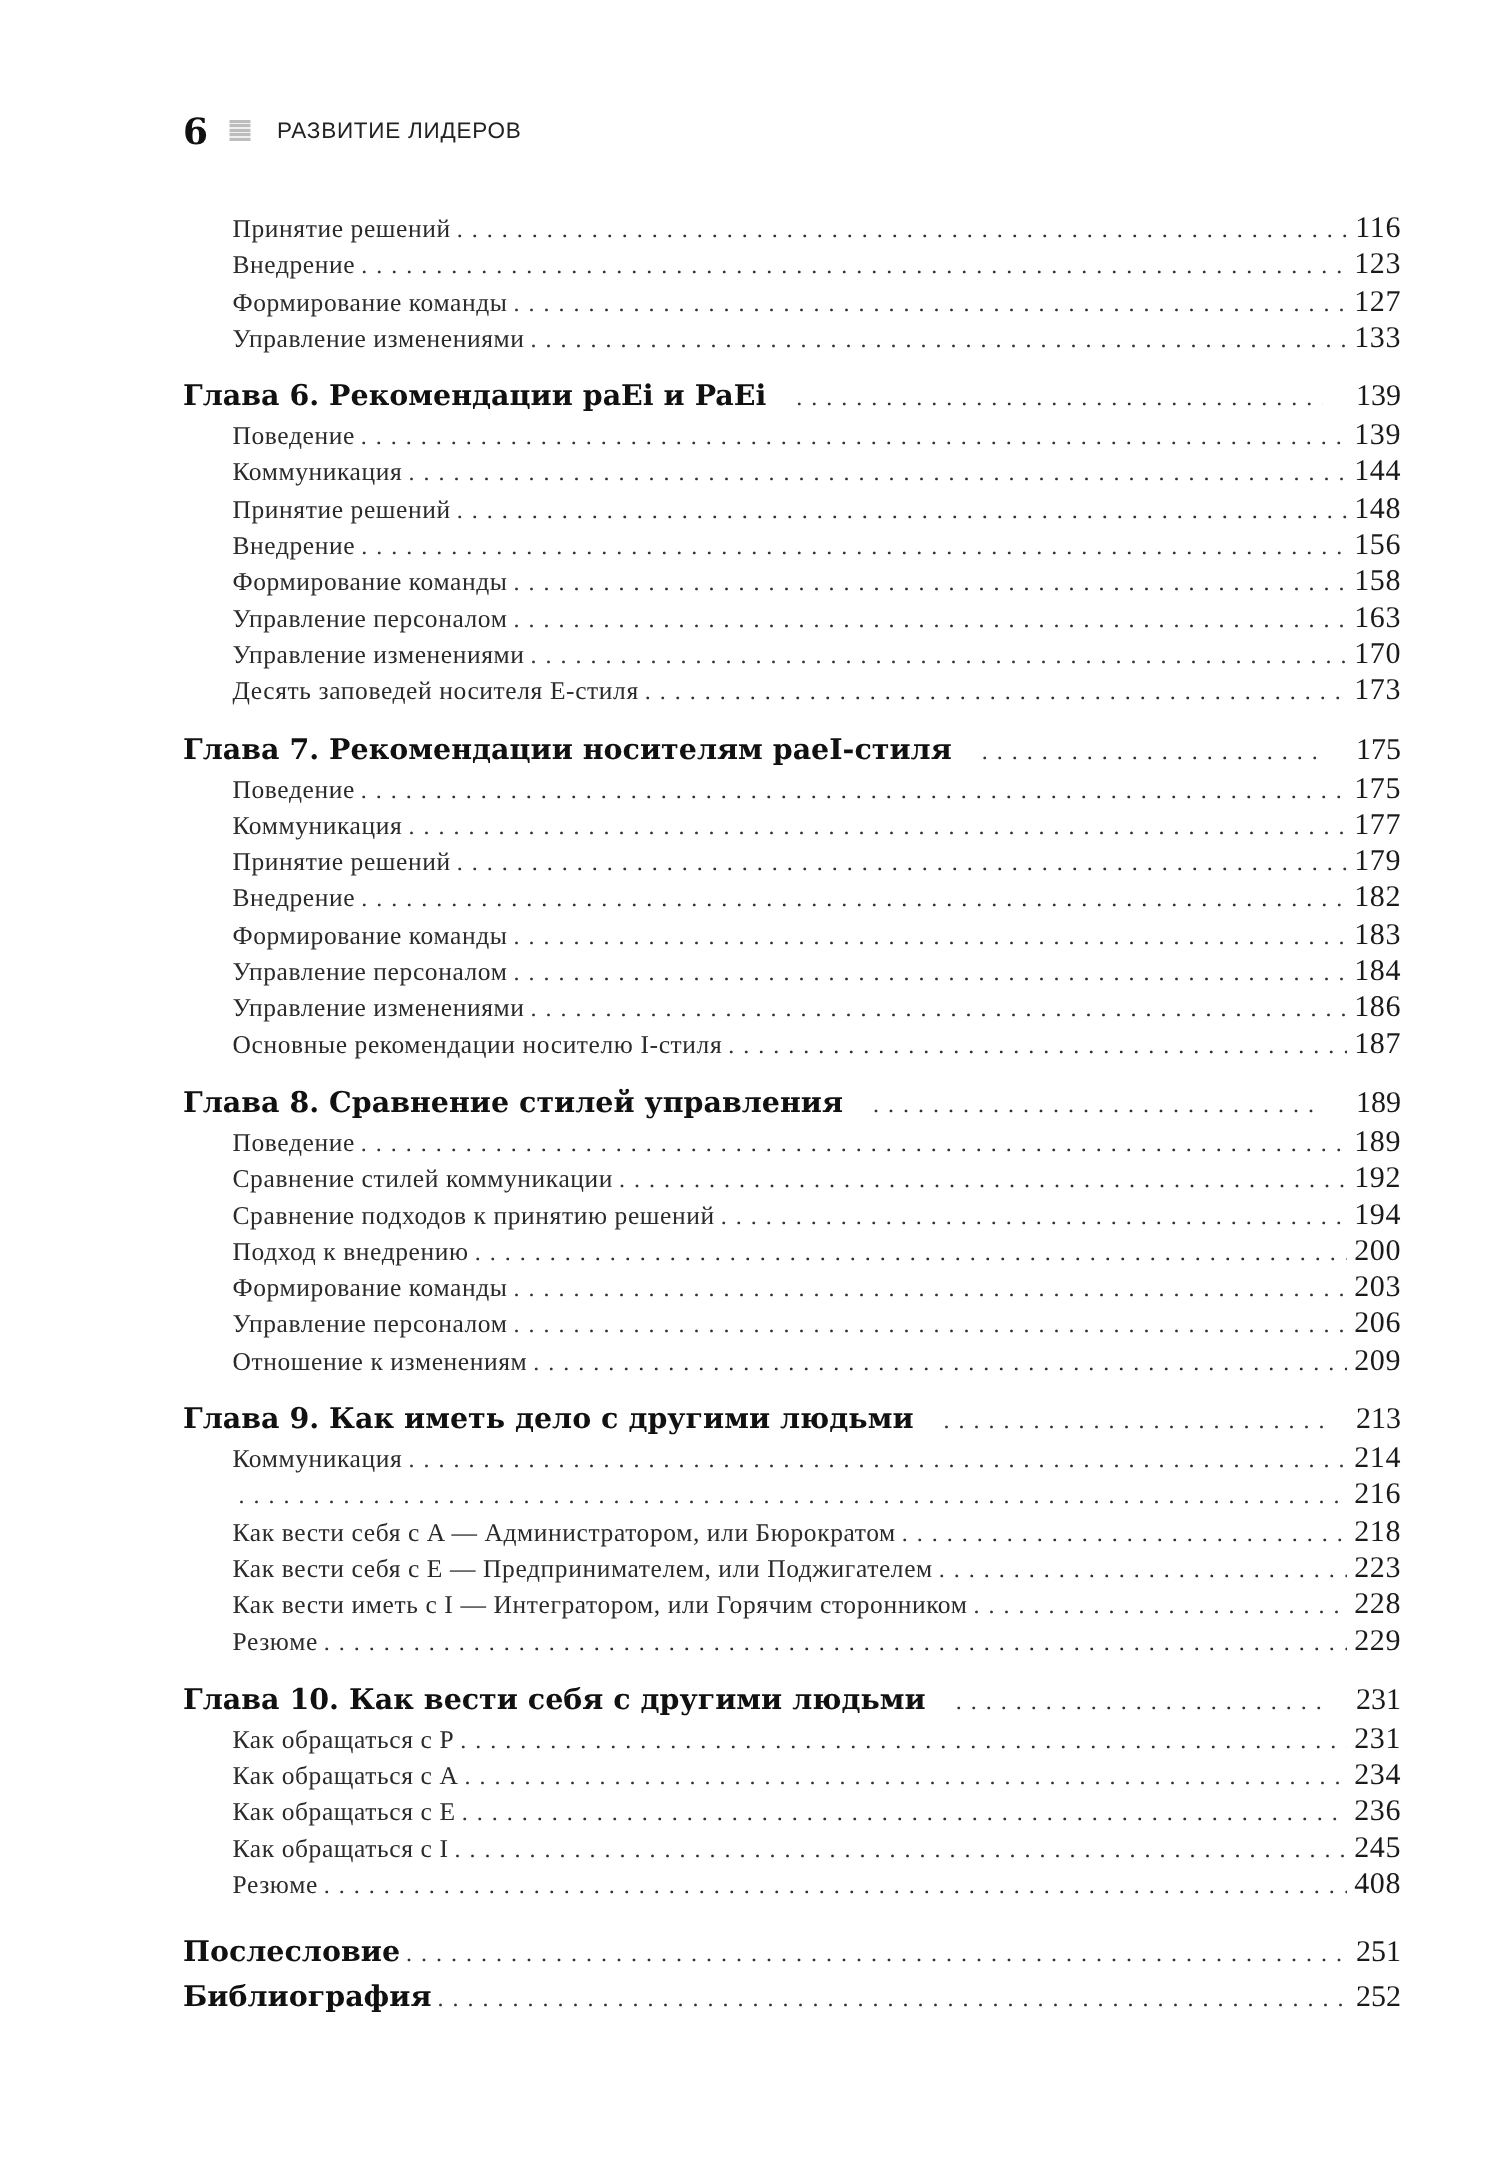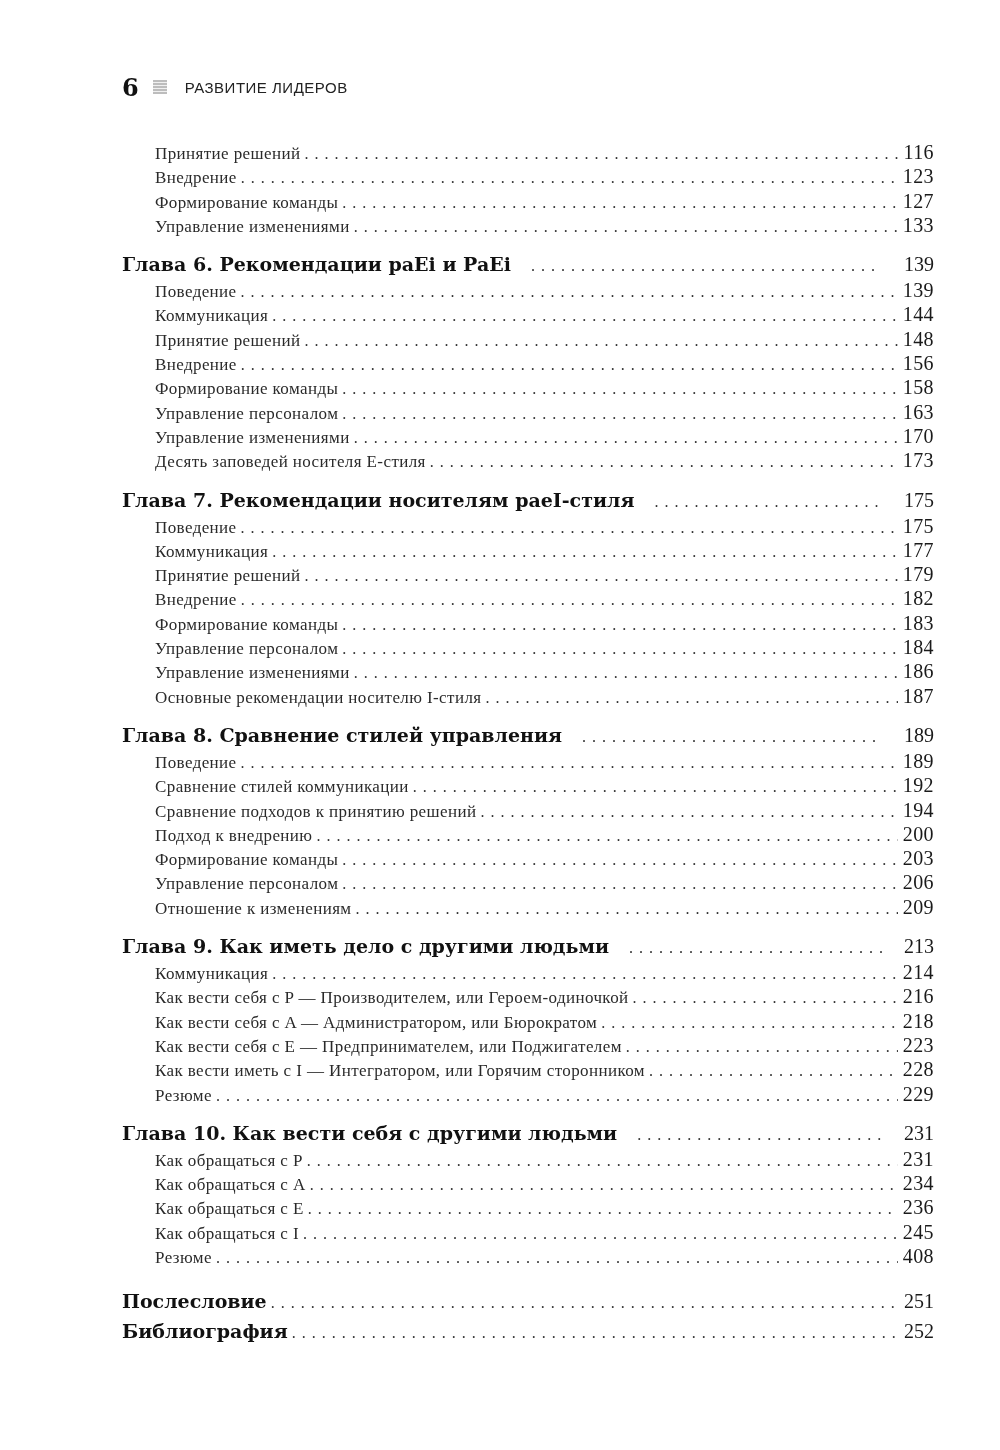--- a/index.html
+++ b/index.html
@@ -190,21 +190,20 @@
       <span class="label">Глава 9. Как иметь дело с другими людьми</span>
       <span class="leader"></span>
       <span class="page">213</span>
     </div>
     <div class="toc-row sub">
       <span class="label">Коммуникация</span>
       <span class="leader"></span>
       <span class="page">214</span>
     </div>
     <div class="toc-row sub">
-      <span class="label">Как вести себя с P — Производителем, или Героем-одиночкой</span>
       <span class="leader"></span>
       <span class="page">216</span>
     </div>
     <div class="toc-row sub">
       <span class="label">Как вести себя с A — Администратором, или Бюрократом</span>
       <span class="leader"></span>
       <span class="page">218</span>
     </div>
     <div class="toc-row sub">
       <span class="label">Как вести себя с E — Предпринимателем, или Поджигателем</span>

